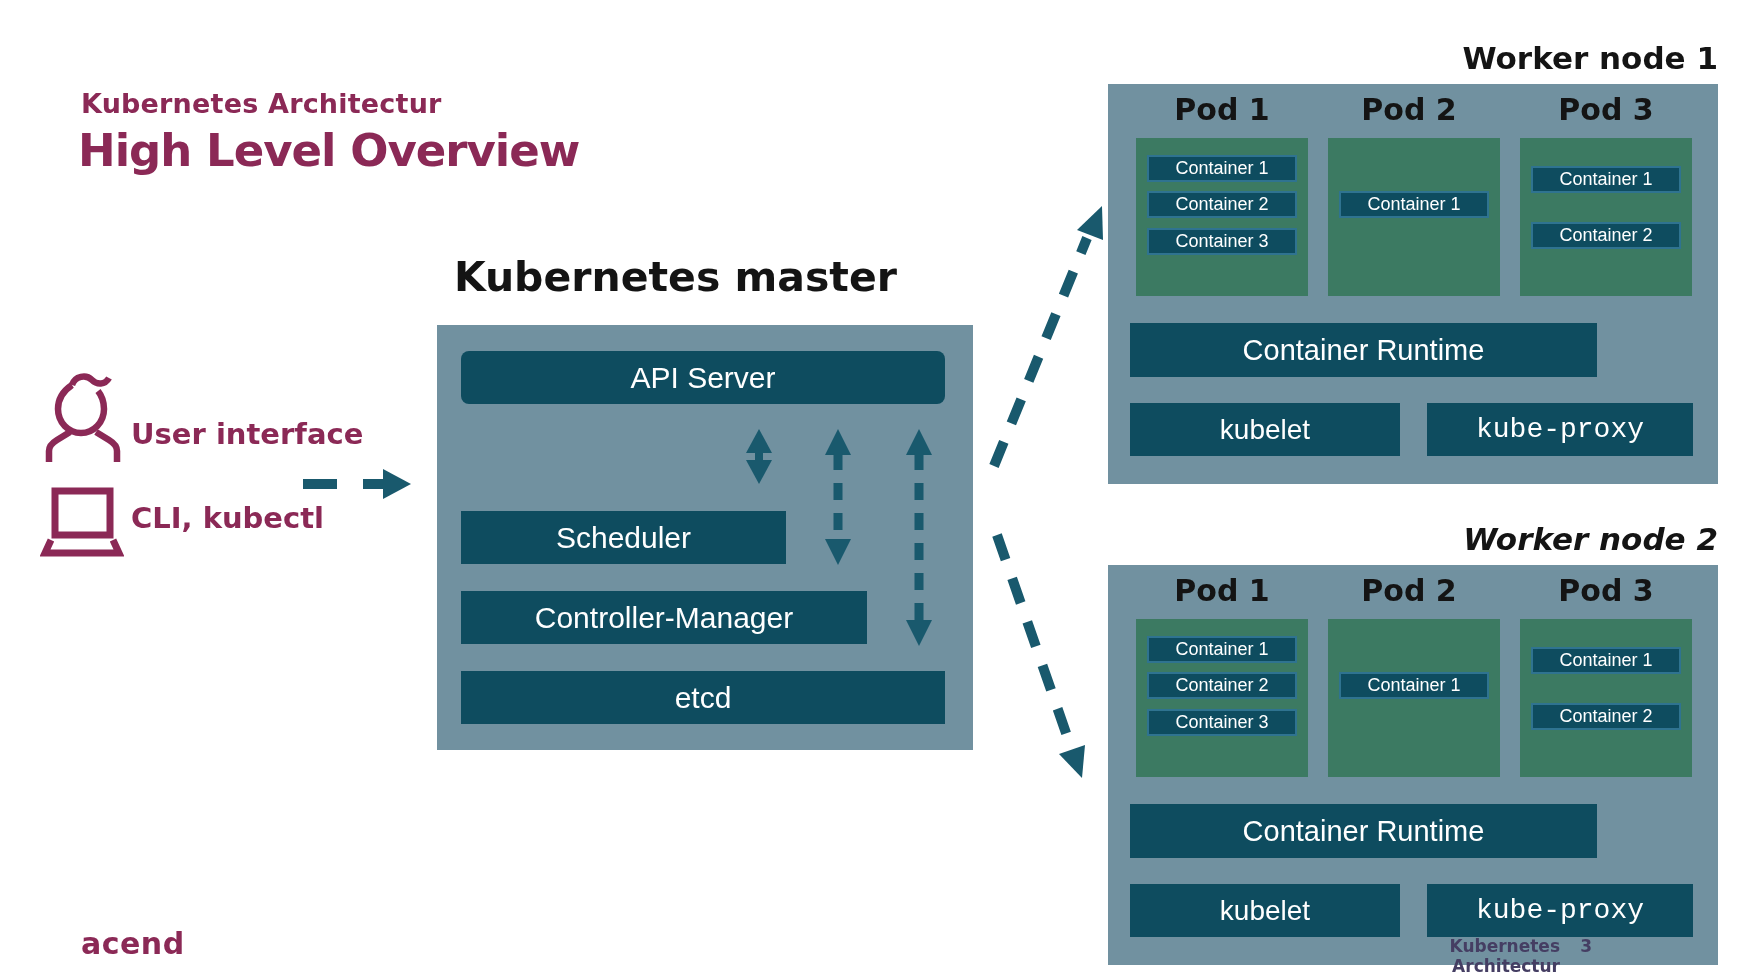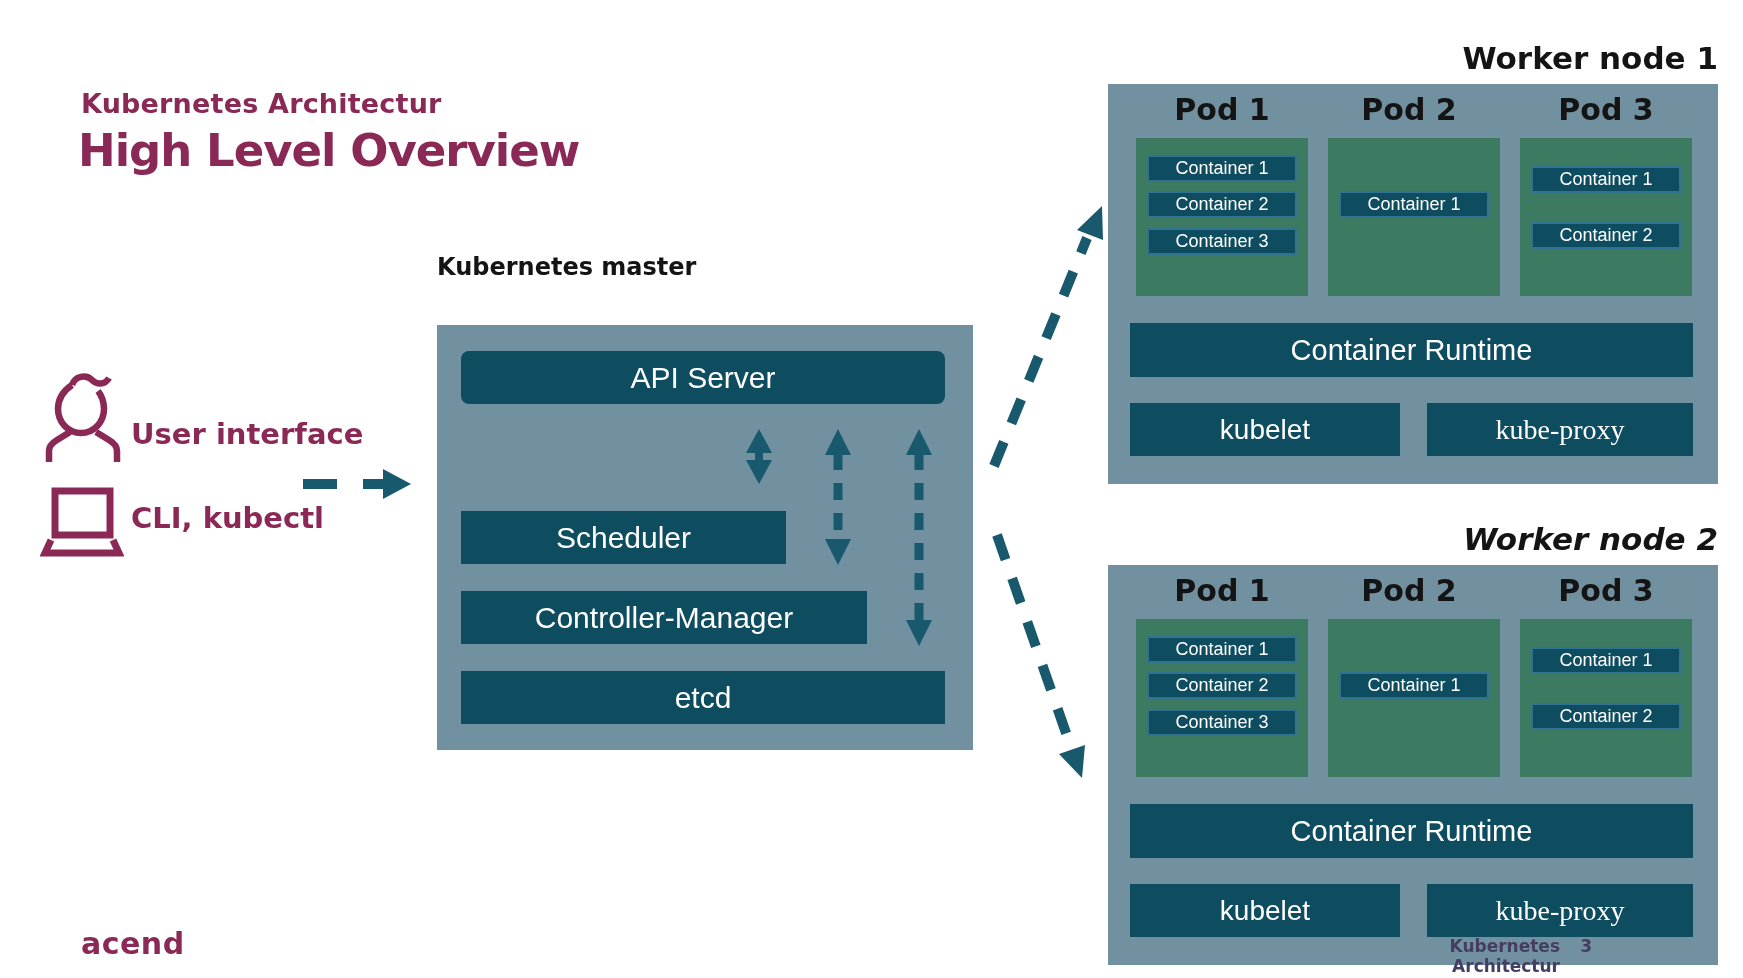--- a/index.html
+++ b/index.html
@@ -19,22 +19,22 @@
   }
   
   .hdr-sub{position:absolute;left:81px;top:88px;font-size:27px;font-weight:600;color:var(--maroon);letter-spacing:.2px;}
   .hdr-title{position:absolute;left:78px;top:124px;font-size:45px;font-weight:800;color:var(--maroon);letter-spacing:-1px;}
   
   .legend-label{position:absolute;left:131px;font-size:29px;font-weight:700;color:var(--maroon);}
   .legend-label.ui{top:417px;}
   .legend-label.cli{top:501px;}
   .icon-svg{position:absolute;}
   
-  .master-title{position:absolute;left:437px;top:253px;width:460px;text-align:left;
-    font-size:24px;font-weight:700;color:var(--ink);}
+  .master-title{position:absolute;left:437px;top:253px;width:460px;text-align:right;
+    font-size:41px;font-weight:700;color:var(--ink);}
   .master-box{position:absolute;left:437px;top:325px;width:536px;height:425px;background:var(--bluegray);}
   .mbar{position:absolute;left:24px;height:53px;background:var(--teal-box);color:#fff;
     font-family:"Liberation Sans",sans-serif;font-size:30px;display:flex;align-items:center;justify-content:center;}
   .mbar.api{top:26px;width:484px;border-radius:8px;}
   .mbar.sched{top:186px;width:325px;}
   .mbar.cm{top:266px;width:406px;}
   .mbar.etcd{top:346px;width:484px;}
   
   .worker-title{position:absolute;left:1108px;width:610px;text-align:right;
     font-size:31px;font-weight:700;color:var(--ink);}
@@ -46,28 +46,28 @@
   .pod-label{position:absolute;top:8px;width:172px;text-align:center;font-size:30px;font-weight:700;color:var(--ink);}
   .pl1{left:28px;} .pl2{left:215px;} .pl3{left:412px;}
   .pod{position:absolute;top:54px;width:172px;height:158px;background:var(--green);}
   .pod.p1{left:28px;} .pod.p2{left:220px;} .pod.p3{left:412px;}
   .cbox{position:absolute;left:11px;width:150px;height:27px;box-sizing:border-box;
     background:var(--teal-box);border:2px solid var(--cborder);color:#fff;
     font-family:"Liberation Sans",sans-serif;font-size:18px;
     display:flex;align-items:center;justify-content:center;}
   .cb-a{top:17px;} .cb-b{top:53px;} .cb-c{top:90px;}
   .cb-p3a{top:28px;} .cb-p3b{top:84px;}
-  .runtime{position:absolute;left:22px;top:239px;width:563px;height:54px;background:var(--teal-box);
+  .runtime{position:absolute;left:22px;top:239px;width:467px;height:54px;background:var(--teal-box);
     color:#fff;font-family:"Liberation Sans",sans-serif;font-size:29px;
     display:flex;align-items:center;justify-content:center;}
   .kubelet{position:absolute;left:22px;top:319px;width:270px;height:53px;background:var(--teal-box);
     color:#fff;font-family:"Liberation Sans",sans-serif;font-size:28px;
     display:flex;align-items:center;justify-content:center;}
   .kubeproxy{position:absolute;left:319px;top:319px;width:266px;height:53px;background:var(--teal-box);
-    color:#fff;font-family:Liberation Serif, serif;font-size:28px;
+    color:#fff;font-family:Liberation Mono, monospace;font-size:28px;
     display:flex;align-items:center;justify-content:center;}
   
   .logo{position:absolute;left:81px;top:926px;font-size:30px;font-weight:700;color:var(--maroon);letter-spacing:.5px;z-index:6;}
   .footer-title{position:absolute;left:1380px;top:936px;width:180px;text-align:right;
     font-size:17px;font-weight:700;color:var(--footerpurple);z-index:6;}
   .page-num{position:absolute;left:1566px;top:936px;width:26px;text-align:right;
     font-size:17px;font-weight:700;color:var(--footerpurple);z-index:6;}
   
   .arrows{position:absolute;left:0;top:0;width:1743px;height:978px;pointer-events:none;z-index:4;}
   .arrows .shaft{stroke:var(--teal-arrow);fill:none;}

